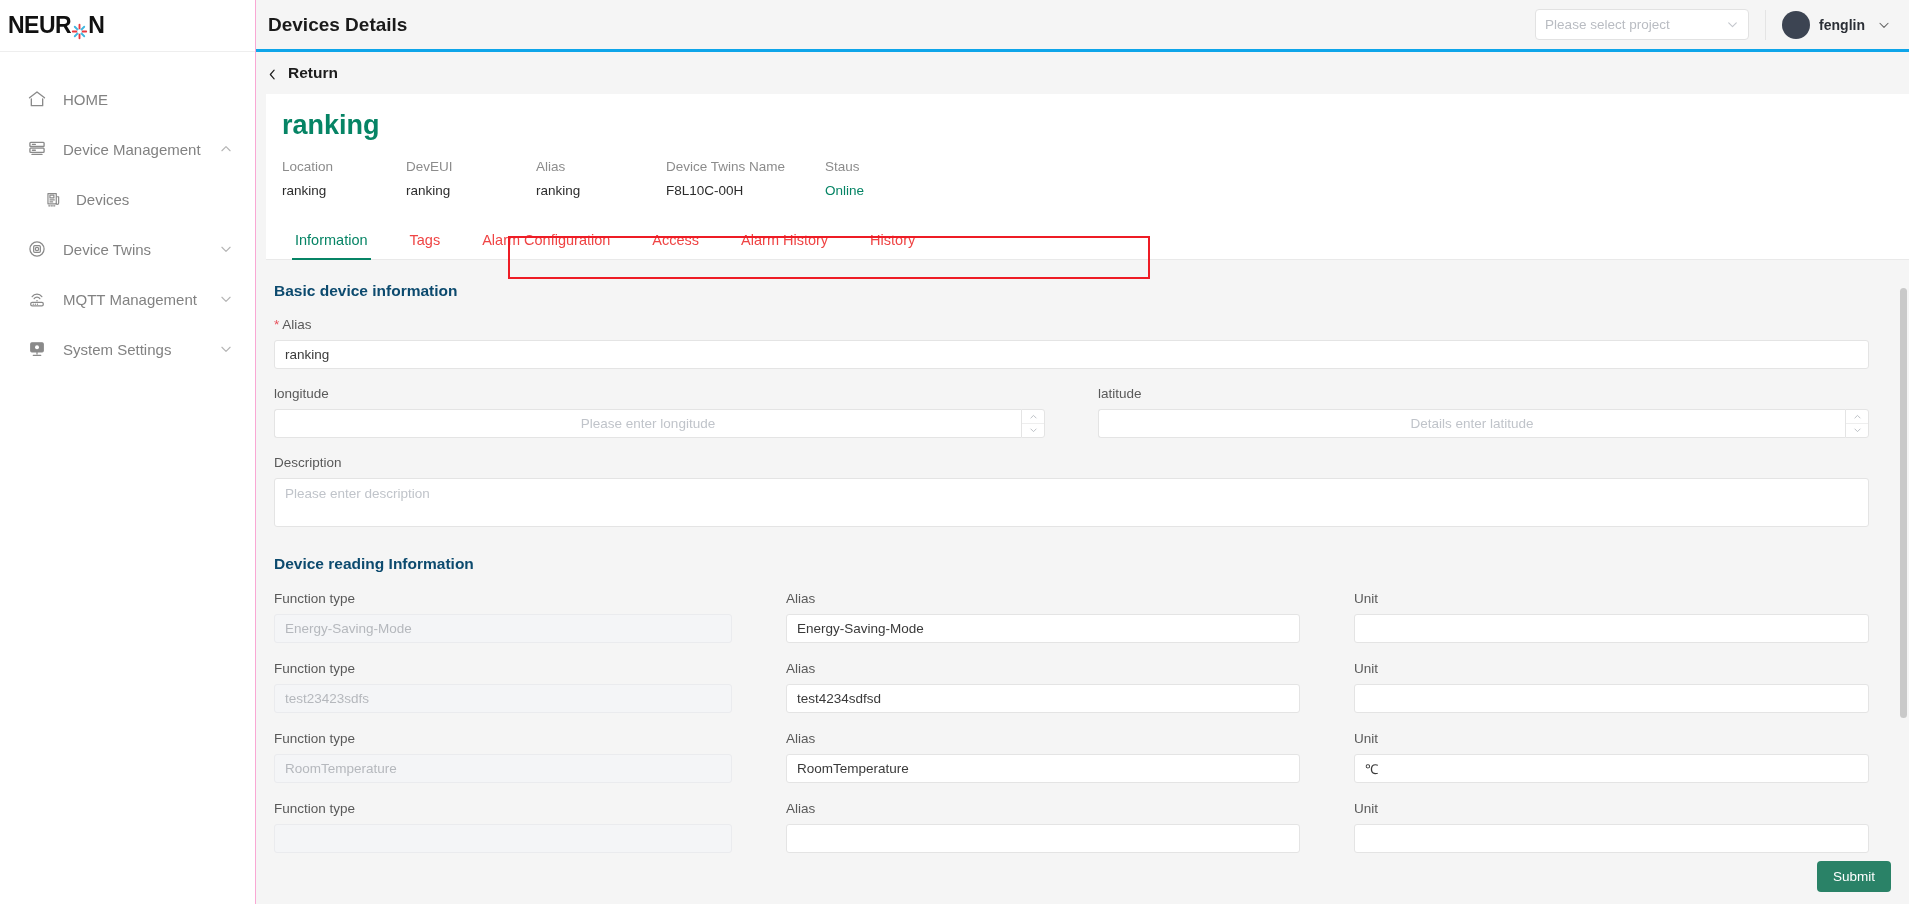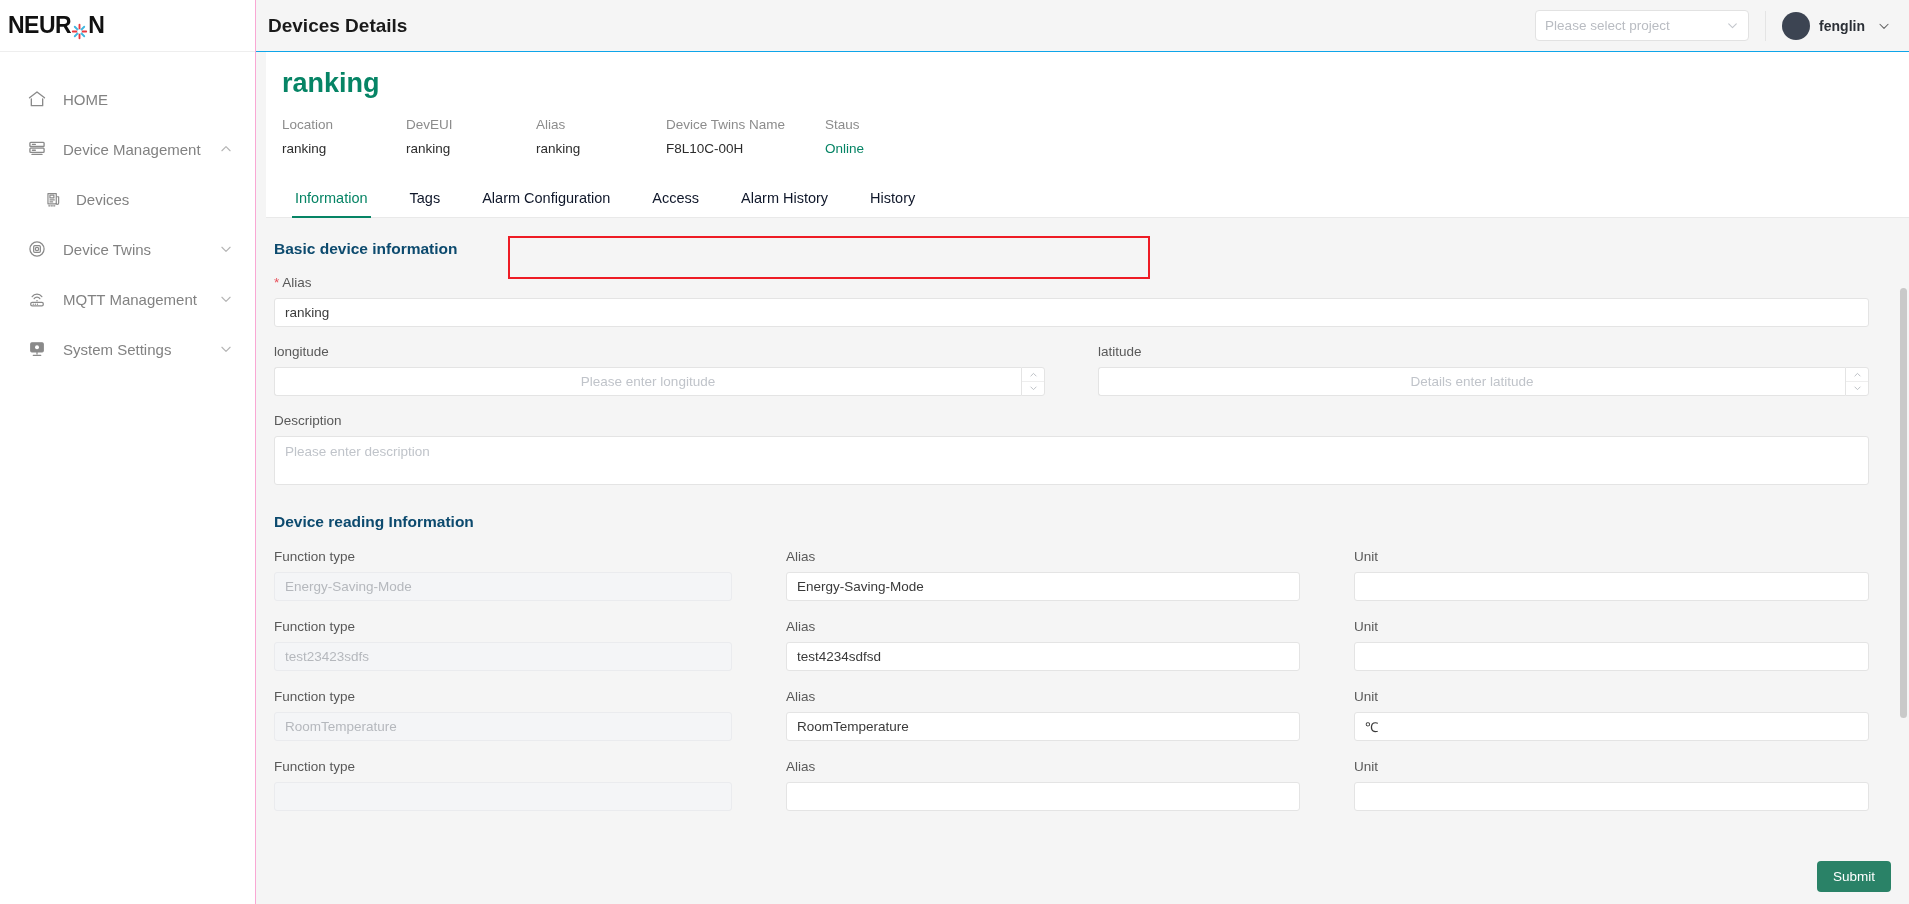--- a/index.html
+++ b/index.html
@@ -56,21 +56,21 @@
     display: flex; flex-direction: column;
     background: #f5f5f5;
     position: relative;
     overflow: hidden;
   }
   .topbar {
     height: 52px; min-height: 52px;
     background: #f5f5f5;
     display: flex; align-items: center;
     padding: 0 18px 0 12px;
-    border-bottom: 1px solid #0ea5e9;
+    border-bottom: 3px solid #0ea5e9;
   }
   .page-title { font-size: 19px; font-weight: bold; color: #1a1a1a; }
   .topbar-right { margin-left: auto; display: flex; align-items: center; }
   .project-select {
     width: 214px; height: 31px;
     background: #ffffff; border: 1px solid #e2e2e2; border-radius: 4px;
     display: flex; align-items: center; padding: 0 9px;
     color: #b9bcc2; font-size: 13.5px; cursor: pointer;
   }
   .project-select .ph { flex: 1 1 auto; }
@@ -133,21 +133,21 @@
     z-index: 30;
   }
   .tabs {
     display: flex; align-items: flex-end;
     padding-left: 8px;
     border-bottom: 1px solid #e9e9e9;
     height: 40px;
     background: #ffffff;
   }
   .tab {
-    font-size: 14.5px; color: #0f172a;
+    font-size: 14.5px; color: #ef4444;
     padding: 0 21px 11px 21px;
     cursor: pointer; position: relative; white-space: nowrap;
   }
   .tab.active { color: #068465; }
   .tab.active::after {
     content: ""; position: absolute;
     left: 18px; right: 18px; bottom: -1px;
     height: 2.5px; background: #068465;
   }
 
@@ -380,20 +380,30 @@
             <svg viewBox="0 0 24 24" width="14" height="14" fill="none" stroke="currentColor" stroke-width="1.8" stroke-linecap="round" stroke-linejoin="round">
                 <polyline points="5 9 12 16 19 9"></polyline>
               </svg>
           </span>
         </div>
       </div>
     </header>
 
     <div class="content">
 
+      <div class="return-bar">
+        <div class="return">
+          <span class="chev">
+            <svg viewBox="0 0 24 24" width="13" height="13" fill="none" stroke="currentColor" stroke-width="2.2" stroke-linecap="round" stroke-linejoin="round">
+                <polyline points="15 4 8 12 15 20"></polyline>
+              </svg>
+          </span>
+          <span>Return</span>
+        </div>
+      </div>
 
       <div class="device-card">
         <div class="device-name">ranking</div>
         <div class="meta-row">
           <div class="meta-col" style="width:124px">
             <div class="meta-label">Location</div>
             <div class="meta-value">ranking</div>
           </div>
           <div class="meta-col" style="width:130px">
             <div class="meta-label">DevEUI</div>

